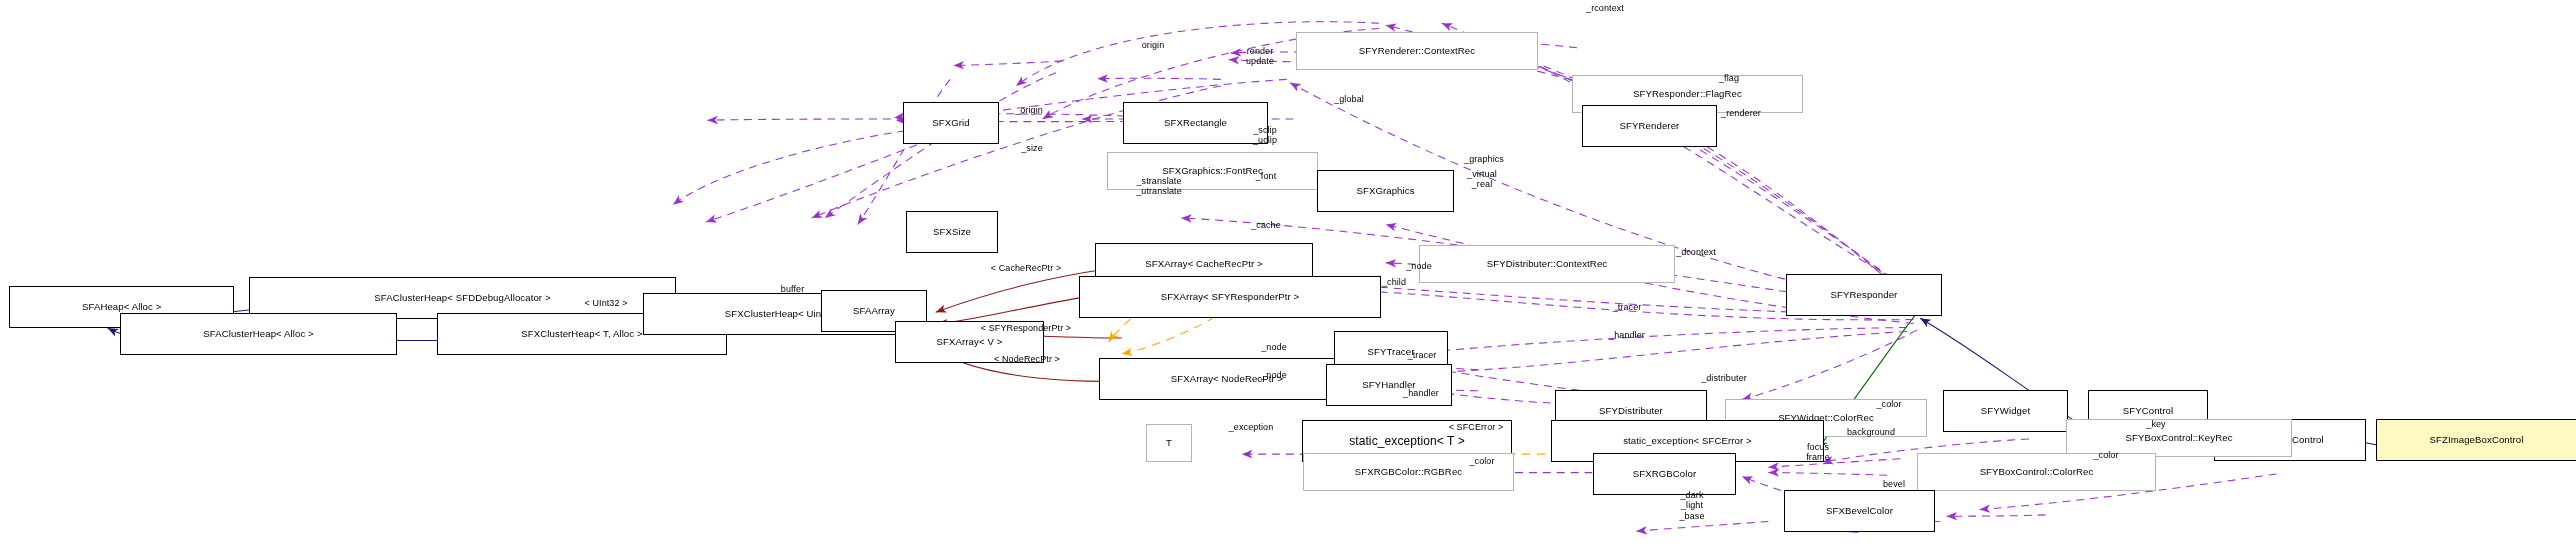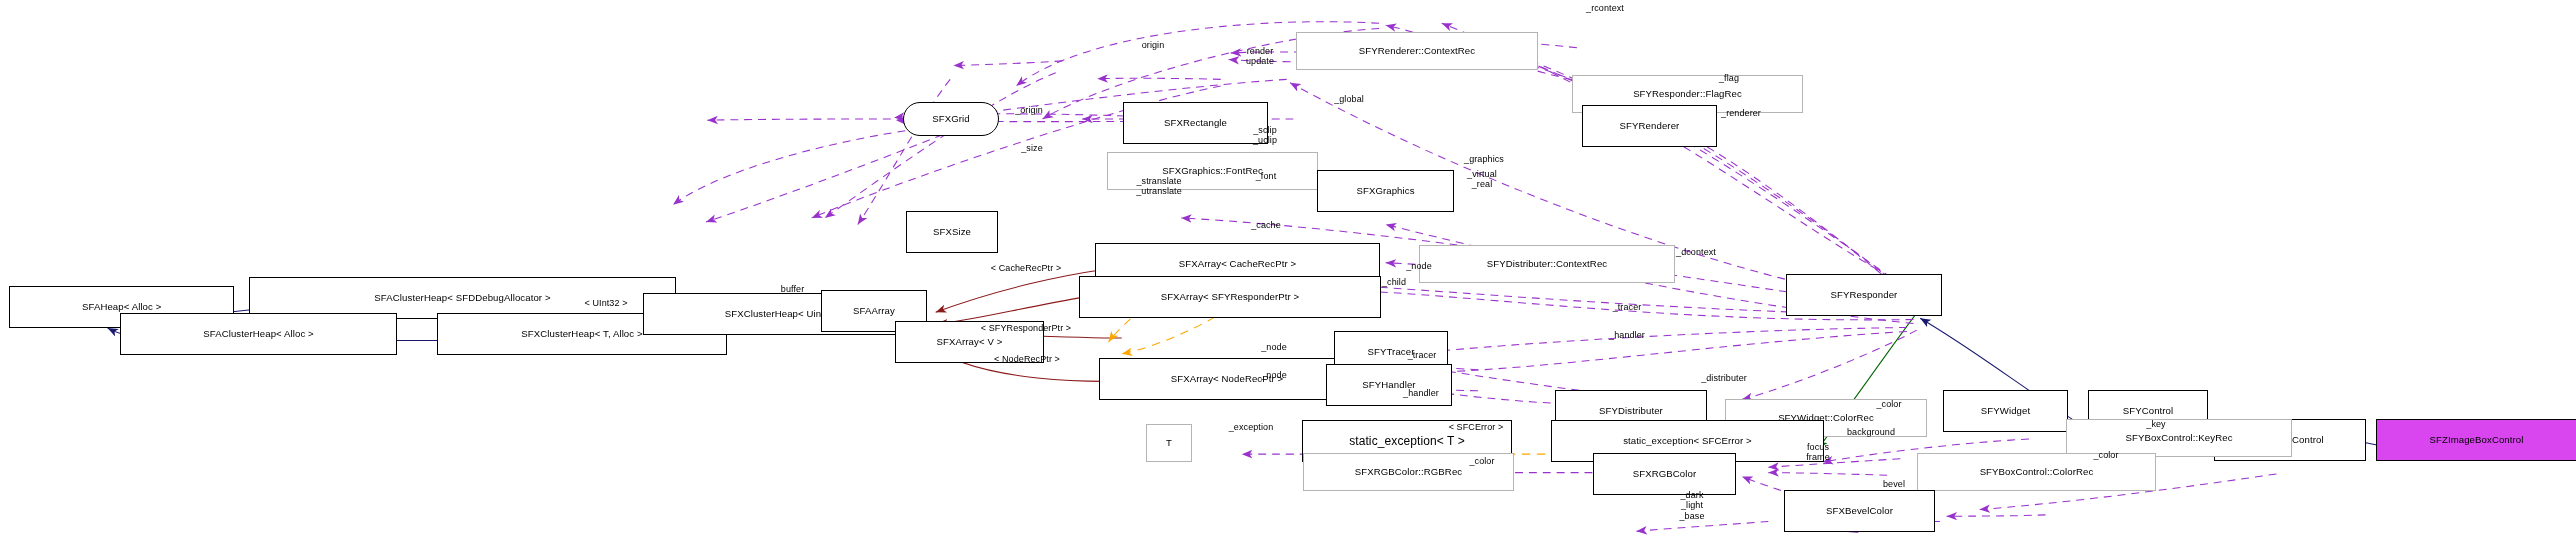--- a/index.html
+++ b/index.html
@@ -39,21 +39,21 @@
     padding: 0 4.6px;
   }
   .node.solid {
     border: 1px solid #000000;
   }
   .node.light {
     border: 0.8px solid #b4b4b4;
   }
   .node.highlight {
     border: 1px solid #000000;
-    background: #d946ef;
+    background: #fef9c3;
   }
   .edge-label {
     position: absolute;
     font-size: 9px;
     color: #000000;
     white-space: pre;
     line-height: 1.16;
     text-align: center;
     transform: translateX(-50%);
     letter-spacing: 0.1px;
@@ -165,24 +165,24 @@
   </svg>
 
   <div id="nodes-layer">
       <div class="node solid" style="left: 9.2px; top: 286px; width: 225px; height: 42px; font-size: 9.6px;">SFAHeap&lt; Alloc &gt;</div>
       <div class="node solid" style="left: 249px; top: 277px; width: 427px; height: 42px; font-size: 9.6px;">SFAClusterHeap&lt; SFDDebugAllocator &gt;</div>
       <div class="node solid" style="left: 120px; top: 313px; width: 277px; height: 42px; font-size: 9.6px;">SFAClusterHeap&lt; Alloc &gt;</div>
       <div class="node solid" style="left: 437px; top: 313px; width: 290px; height: 42px; font-size: 9.6px;">SFXClusterHeap&lt; T, Alloc &gt;</div>
       <div class="node solid" style="left: 643px; top: 293px; width: 282px; height: 42px; font-size: 9.6px;">SFXClusterHeap&lt; Uint32 &gt;</div>
       <div class="node solid" style="left: 821px; top: 290px; width: 106px; height: 42px; font-size: 9.6px;">SFAArray</div>
       <div class="node solid" style="left: 895px; top: 321px; width: 149px; height: 42px; font-size: 9.6px;">SFXArray&lt; V &gt;</div>
-      <div class="node solid" style="left: 1095px; top: 243px; width: 285px; height: 42px; font-size: 9.6px;">SFXArray&lt; CacheRecPtr &gt;</div>
+      <div class="node solid" style="left: 1095px; top: 243px; width: 218px; height: 42px; font-size: 9.6px;">SFXArray&lt; CacheRecPtr &gt;</div>
       <div class="node solid" style="left: 1079px; top: 276px; width: 302px; height: 42px; font-size: 9.6px;">SFXArray&lt; SFYResponderPtr &gt;</div>
       <div class="node solid" style="left: 1099px; top: 358px; width: 256px; height: 42px; font-size: 9.6px;">SFXArray&lt; NodeRecPtr &gt;</div>
-      <div class="node solid" style="left: 903px; top: 102px; width: 96px; height: 34px; font-size: 9.6px; border-radius: 18px;">SFXGrid</div>
+      <div class="node solid" style="left: 903px; top: 102px; width: 96px; height: 42px; font-size: 9.6px;">SFXGrid</div>
       <div class="node solid" style="left: 906px; top: 211px; width: 92px; height: 42px; font-size: 9.6px;">SFXSize</div>
       <div class="node solid" style="left: 1123px; top: 102px; width: 145px; height: 42px; font-size: 9.6px;">SFXRectangle</div>
       <div class="node light" style="left: 1107px; top: 152px; width: 211px; height: 38px; font-size: 9.6px;">SFXGraphics::FontRec</div>
       <div class="node solid" style="left: 1317px; top: 170px; width: 137px; height: 42px; font-size: 9.6px;">SFXGraphics</div>
       <div class="node light" style="left: 1296px; top: 32px; width: 242px; height: 38px; font-size: 9.6px;">SFYRenderer::ContextRec</div>
       <div class="node light" style="left: 1572px; top: 75px; width: 231px; height: 38px; font-size: 9.6px;">SFYResponder::FlagRec</div>
       <div class="node solid" style="left: 1582px; top: 105px; width: 135px; height: 42px; font-size: 9.6px;">SFYRenderer</div>
       <div class="node light" style="left: 1419px; top: 245px; width: 256px; height: 38px; font-size: 9.6px;">SFYDistributer::ContextRec</div>
       <div class="node solid" style="left: 1334px; top: 331px; width: 114px; height: 42px; font-size: 9.6px;">SFYTracer</div>
       <div class="node solid" style="left: 1326px; top: 364px; width: 126px; height: 42px; font-size: 9.6px; text-align: center;">SFYHandler</div>

